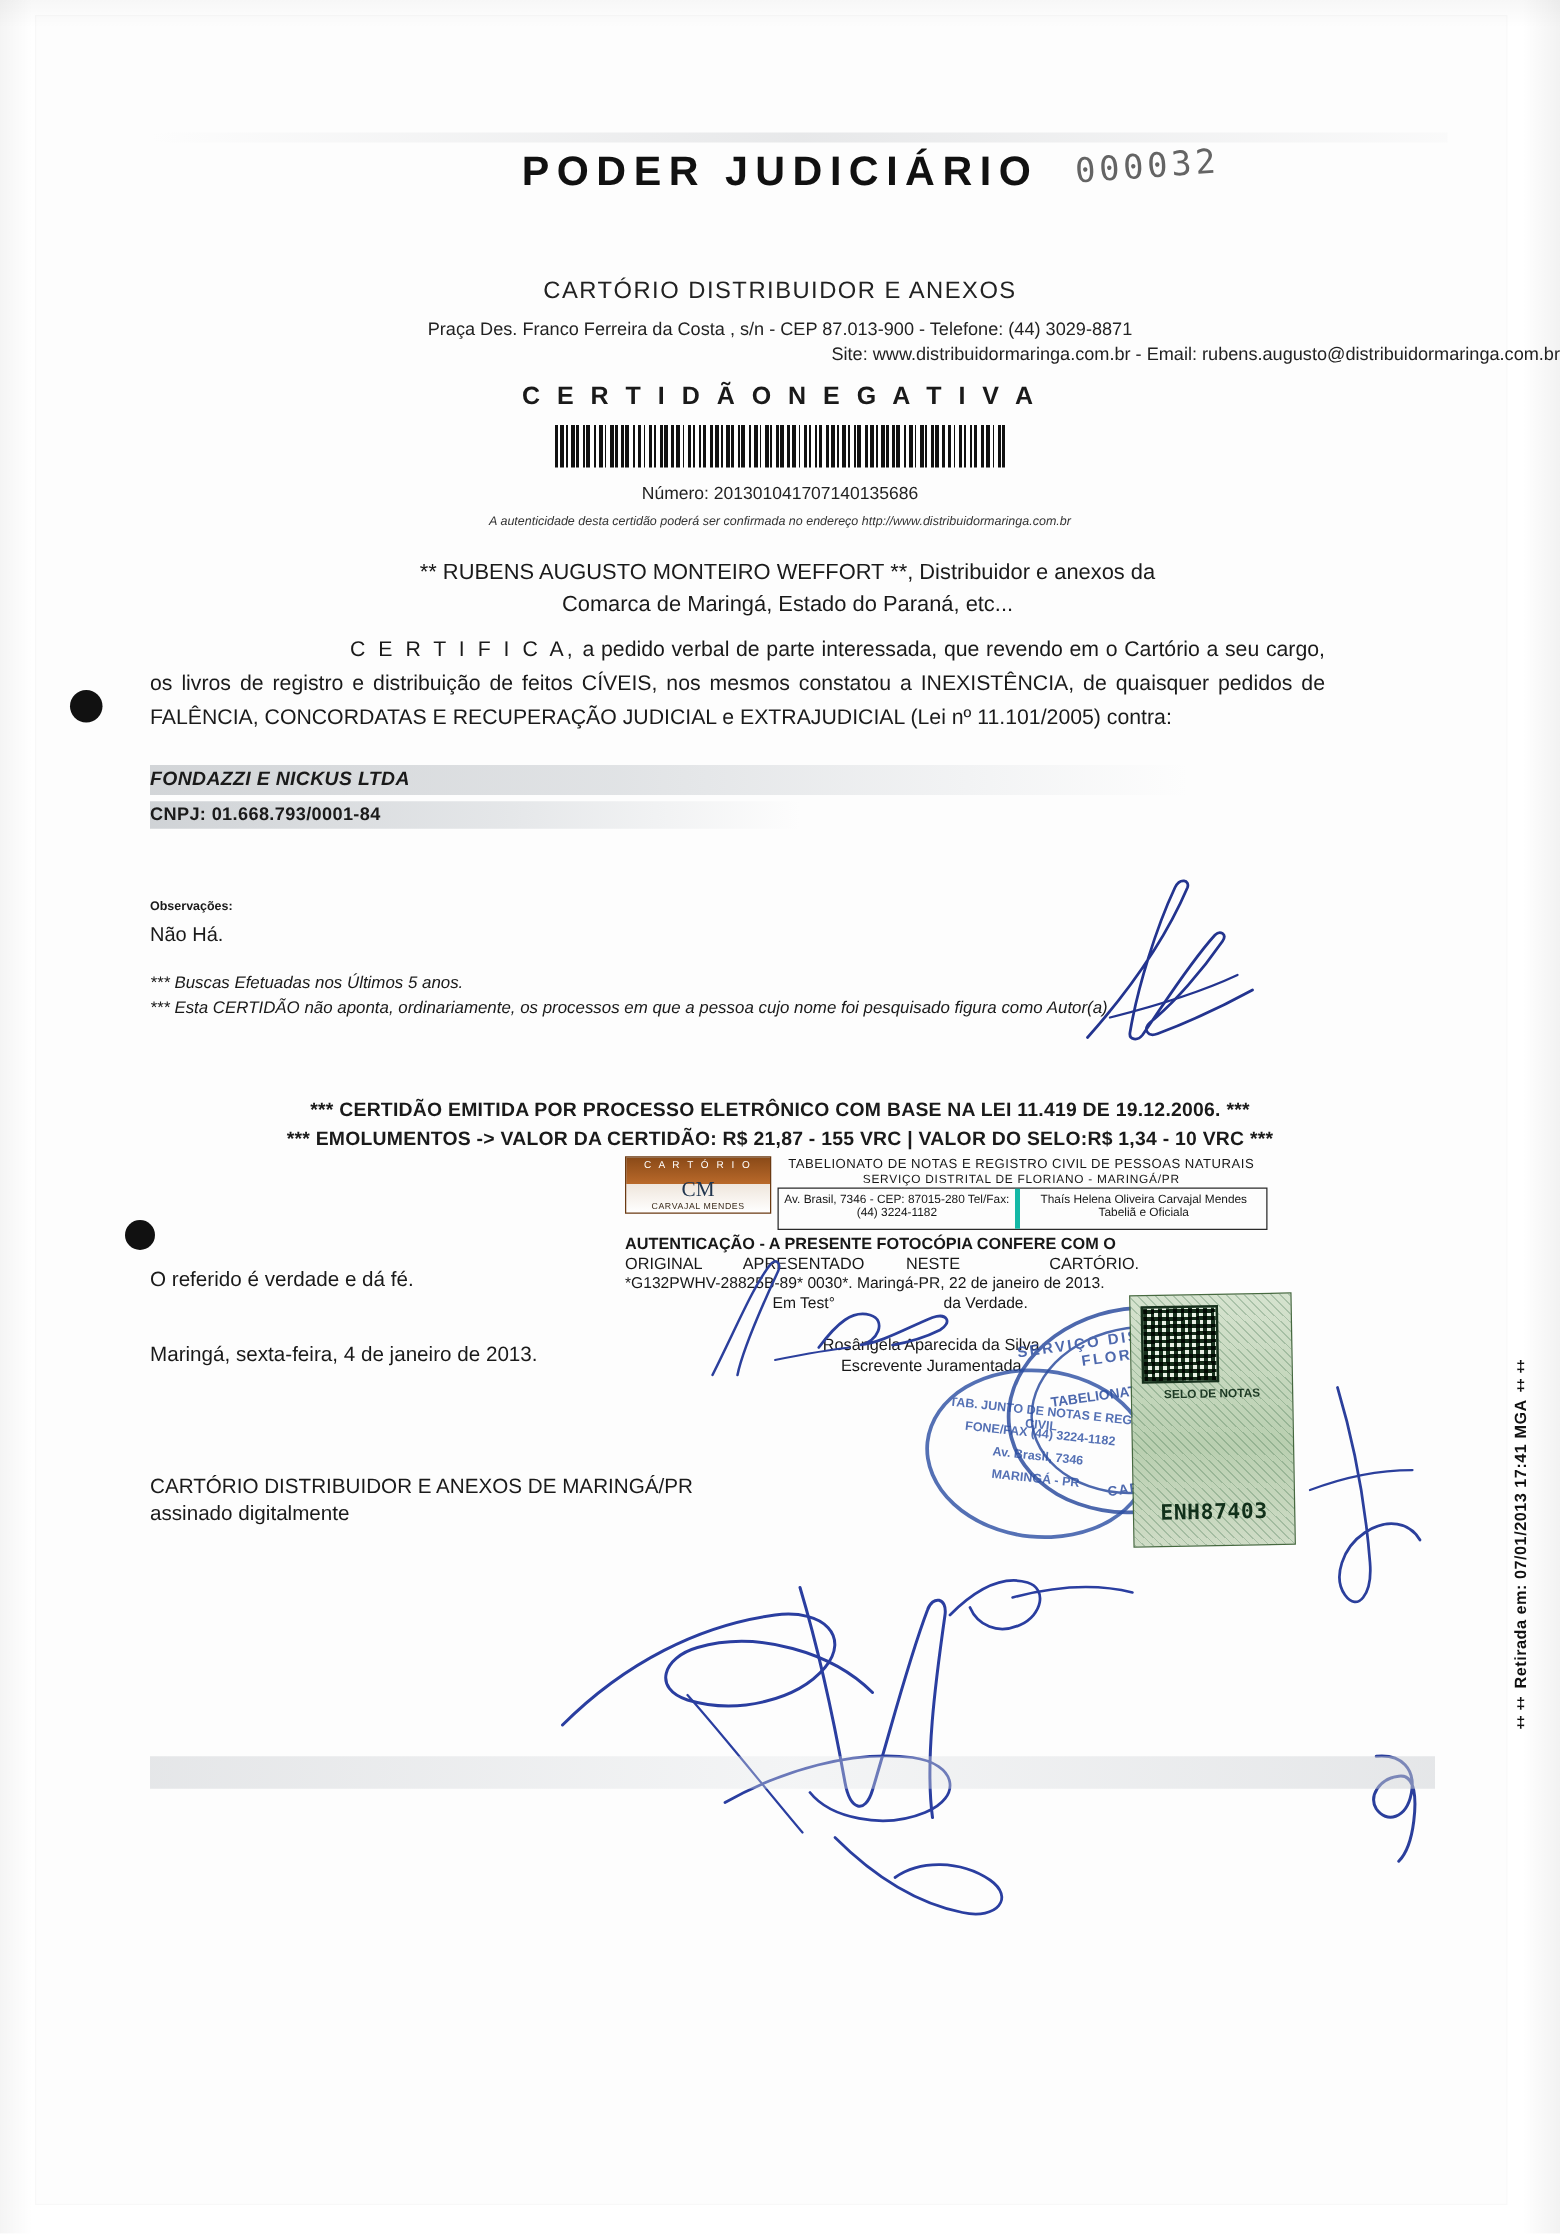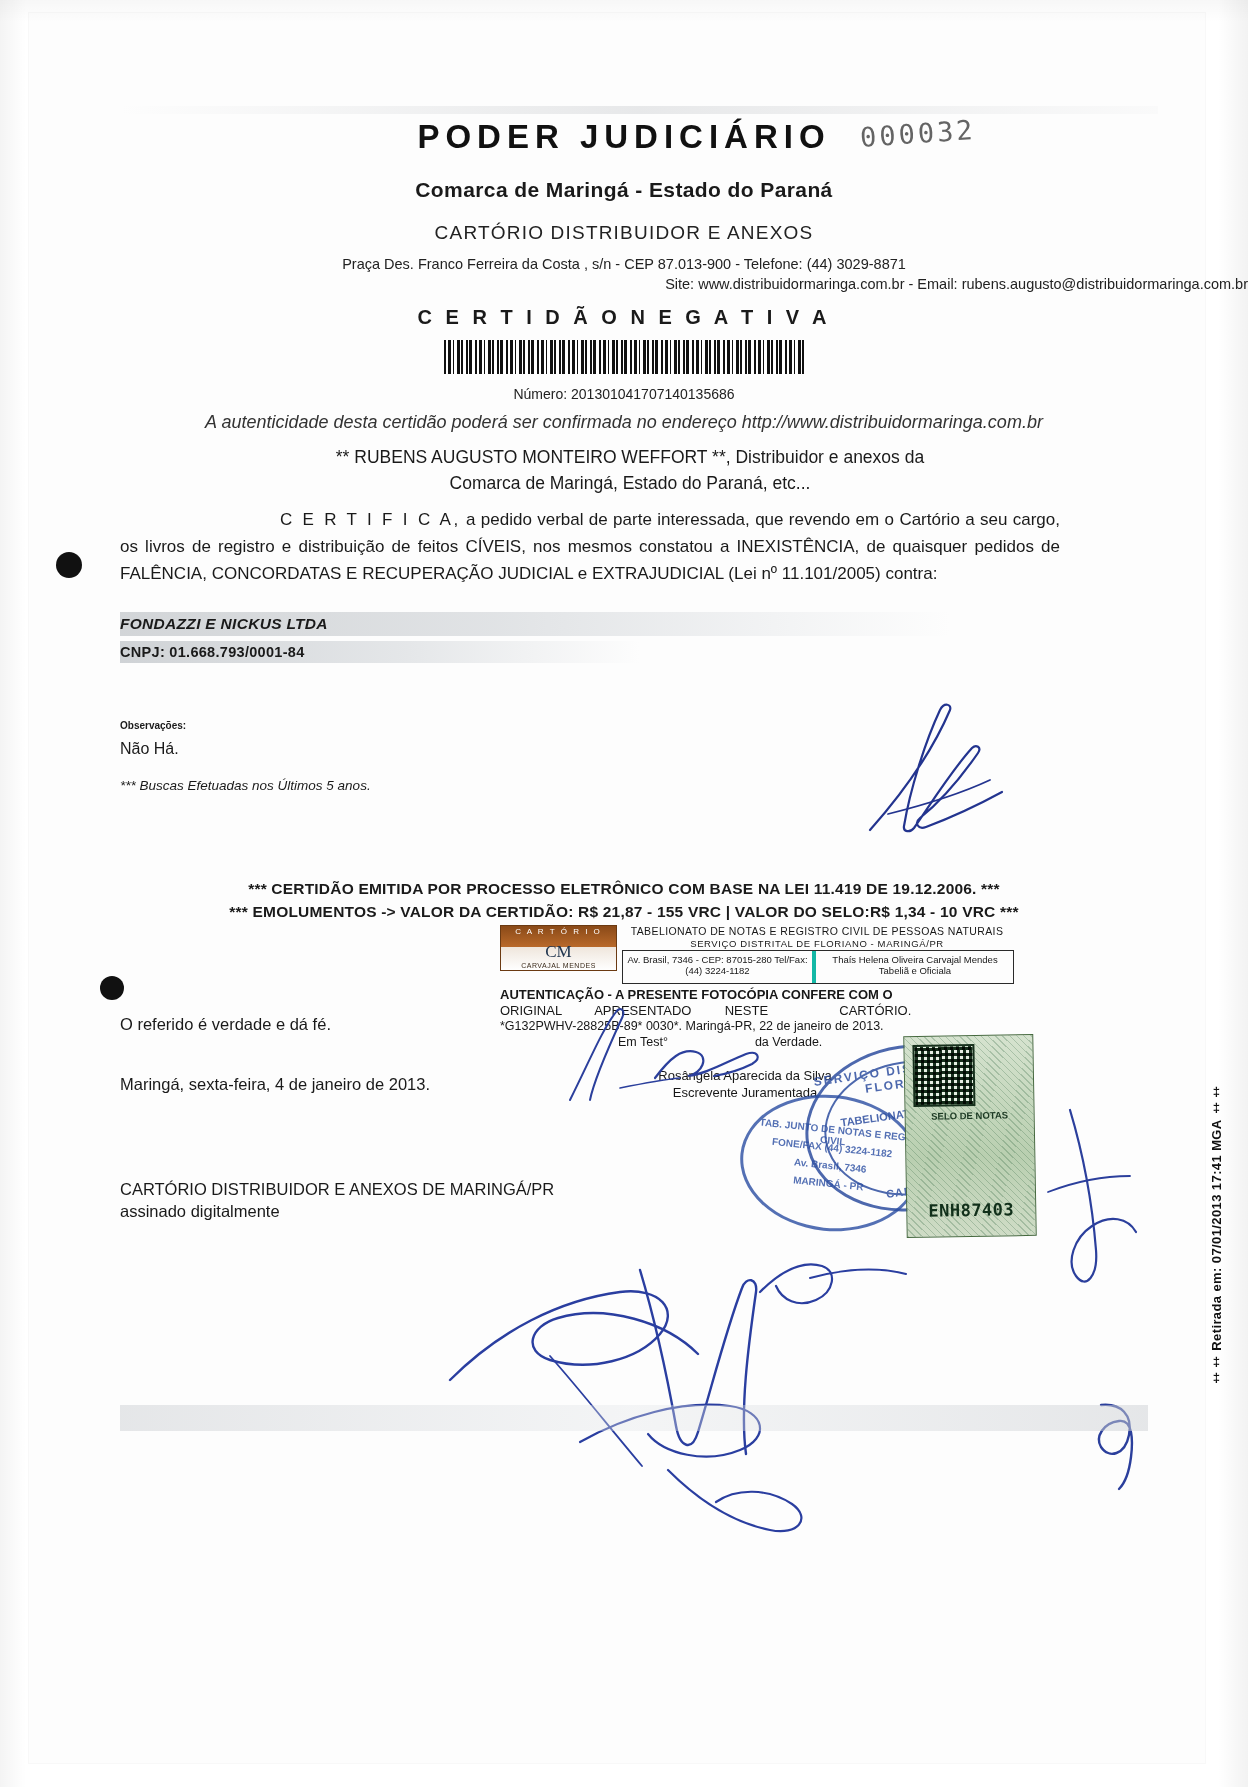--- a/index.html
+++ b/index.html
@@ -130,21 +130,21 @@
     top: 386px;
     text-align: center;
     font-size: 14px;
     color: #222;
   }
   .auth-line {
     position: absolute;
     left: 0; right: 0;
     top: 412px;
     text-align: center;
-    font-size: 18px;
+    font-size: 10px;
     font-style: italic;
     color: #333;
   }
 
   
   .officer {
     position: absolute;
     left: 300px;
     width: 660px;
     top: 444px;
@@ -493,21 +493,20 @@
 <body>
 
 <div class="page">
   <div class="sheet"></div>
   <div class="scan-tint"></div>
   <div class="grime-top"></div>
 
   <div class="doc-title">PODER JUDICIÁRIO</div>
   <div class="page-number-stamp">000032</div>
 
-  <div class="subtitle1">Comarca de Maringá - Estado do Paraná</div>
   <div class="subtitle2">CARTÓRIO DISTRIBUIDOR E ANEXOS</div>
   <div class="addr1">Praça Des. Franco Ferreira da Costa , s/n - CEP 87.013-900 - Telefone: (44) 3029-8871</div>
   <div class="addr2">Site: www.distribuidormaringa.com.br - Email: rubens.augusto@distribuidormaringa.com.br</div>
 
   <div class="cert-title">C E R T I D Ã O   N E G A T I V A</div>
 
   <div class="barcode-wrap">
     <div class="barcode"></div>
   </div>
   <div class="barcode-num">Número: 201301041707140135686</div>
@@ -521,20 +520,21 @@
   <div class="certifica"><span class="indent"></span><span class="spaced">C E R T I F I C A,</span><span> a pedido verbal de parte interessada, que revendo em o Cartório a seu cargo, os livros de registro e distribuição de feitos CÍVEIS, nos mesmos constatou a INEXISTÊNCIA, de quaisquer pedidos de FALÊNCIA, CONCORDATAS E RECUPERAÇÃO JUDICIAL e EXTRAJUDICIAL (Lei nº 11.101/2005) contra:</span></div>
 
   <div class="company-block">
     <div class="company-name">FONDAZZI E NICKUS LTDA</div>
     <div class="company-cnpj">CNPJ:   01.668.793/0001-84</div>
   </div>
 
   <div class="obs-label">Observações:</div>
   <div class="obs-value">Não Há.</div>
   <div class="note1">*** Buscas Efetuadas nos Últimos 5 anos.</div>
+  <div class="note2">*** Esta CERTIDÃO não aponta, ordinariamente, os processos em que a pessoa cujo nome foi pesquisado figura como Autor(a).</div>
 
   <div class="elec1">*** CERTIDÃO EMITIDA POR PROCESSO ELETRÔNICO COM BASE NA LEI 11.419 DE 19.12.2006. ***</div>
   <div class="elec2">*** EMOLUMENTOS -&gt; VALOR DA CERTIDÃO: R$ 21,87 - 155 VRC | VALOR DO SELO:R$ 1,34 - 10 VRC ***</div>
 
   <div class="truth-line">O referido é verdade e dá fé.</div>
   <div class="date-line">Maringá,  sexta-feira, 4 de janeiro de 2013.</div>
   <div class="signer1">CARTÓRIO DISTRIBUIDOR E ANEXOS DE MARINGÁ/PR</div>
   <div class="signer2">assinado digitalmente</div>
 
   <div class="auth-stamp">

